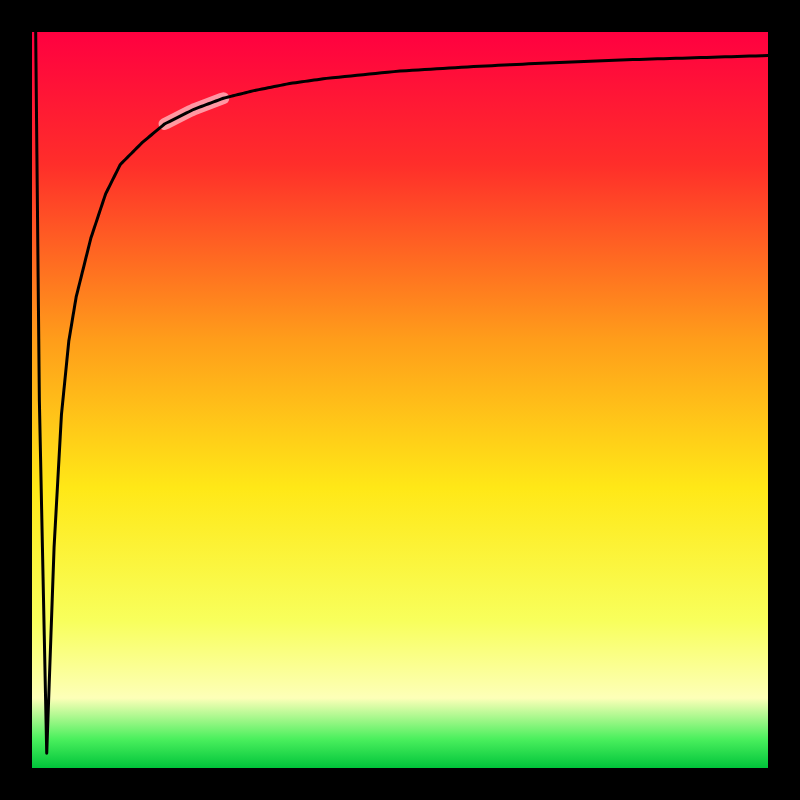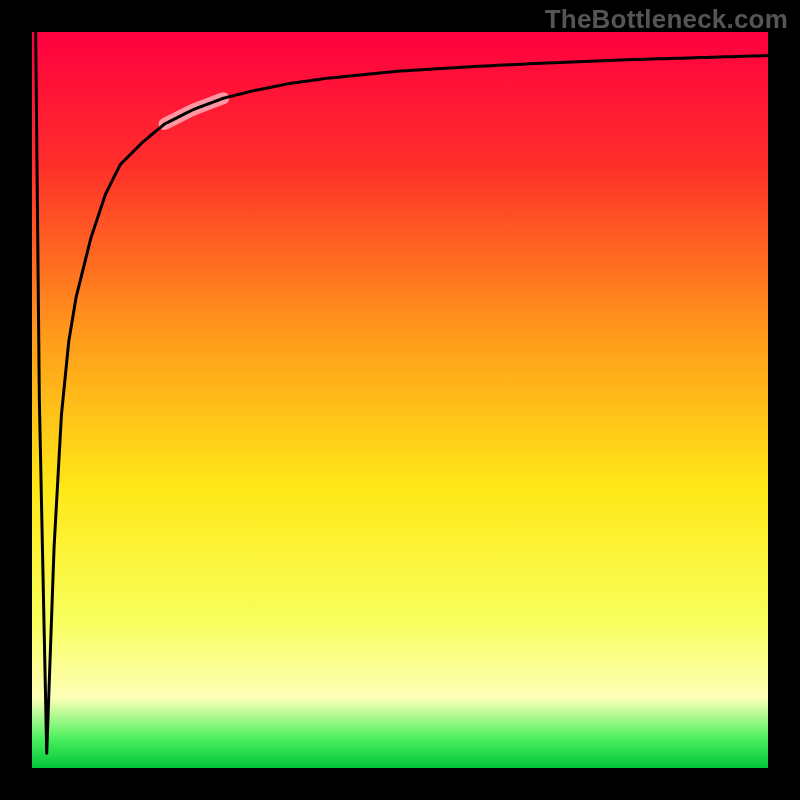--- a/index.html
+++ b/index.html
@@ -29,21 +29,20 @@
   }
   svg {
     position: absolute;
     inset: 0;
   }
 </style>
 </head>
 <body>
 
 <div class="frame">
-  <div class="watermark">TheBottleneck.com</div>
   <svg id="chart-svg" viewBox="0 0 800 800" preserveAspectRatio="none">
     <defs>
       <linearGradient id="bg-grad" x1="0" y1="0" x2="0" y2="1">
           <stop offset="0%" stop-color="#ff0040"></stop>
           <stop offset="18%" stop-color="#ff2e2a"></stop>
           <stop offset="42%" stop-color="#ff9e1a"></stop>
           <stop offset="62%" stop-color="#ffe817"></stop>
           <stop offset="80%" stop-color="#f8ff5c"></stop>
           <stop offset="90.5%" stop-color="#fdffb8"></stop>
           <stop offset="96%" stop-color="#4cf05e"></stop>

